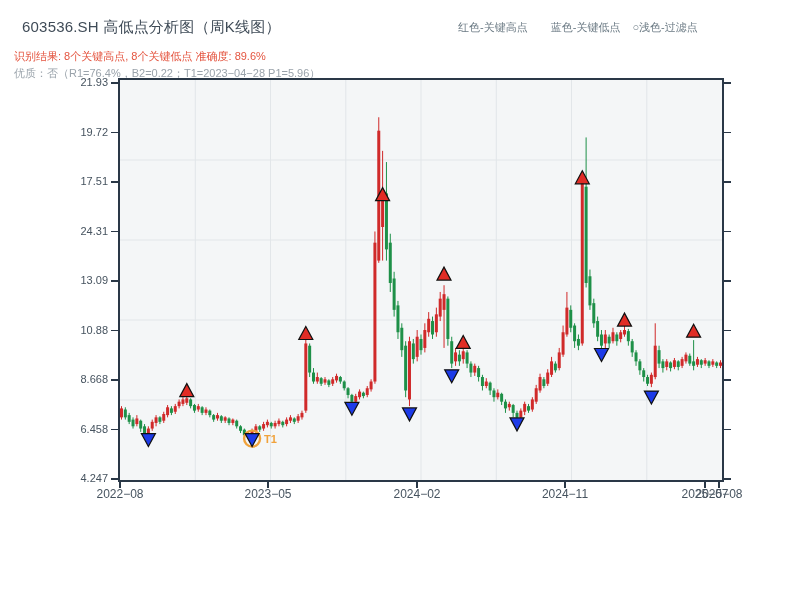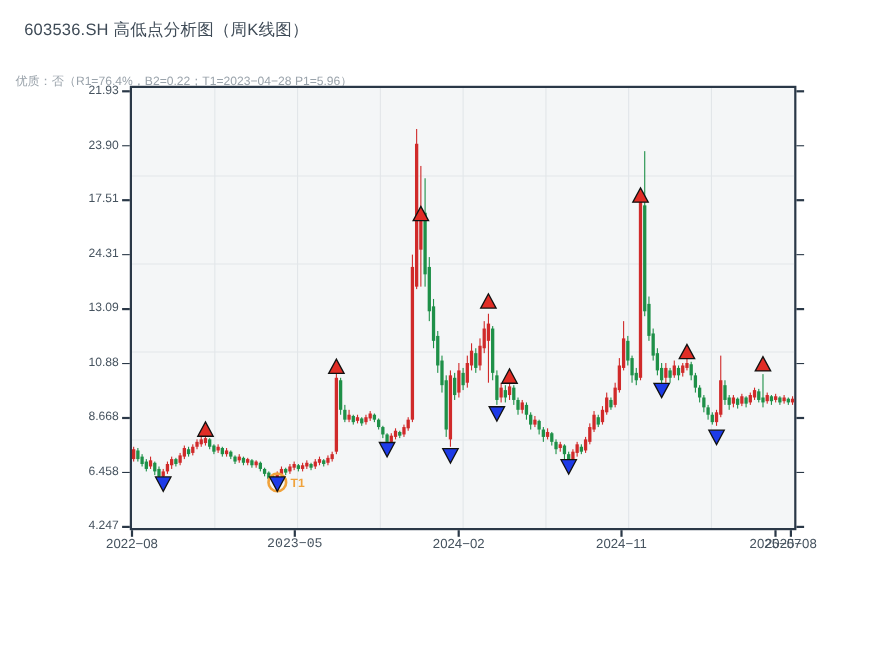--- a/index.html
+++ b/index.html
@@ -22,22 +22,28 @@
   .legend-label{font-size:11px;font-weight:700;color:#16191c;white-space:nowrap;}
   .legend-label.muted{color:#a8b0b6;font-weight:400;}
   .icon{display:inline-flex;align-items:center;}
 </style>
 </head>
 <body>
 
 <div class="page">
 
   <div class="title">603536.SH 高低点分析图（周K线图）</div>
+  <div class="sub-red">识别结果: 8个关键高点, 8个关键低点  准确度: 89.6%</div>
   <div class="sub-gray">优质：否（R1=76.4%，B2=0.22；T1=2023−04−28 P1=5.96）</div>
 
+  <div class="color-note">
+    <span class="seg1">红色-关键高点</span>
+    <span class="seg2">蓝色-关键低点</span>
+    <span>○浅色-过滤点</span>
+  </div>
 
   <div class="frame"></div>
   <svg class="chart-svg" id="chart" width="602" height="400">
       <line x1="0" y1="80.0" x2="602" y2="80.0" stroke="#e2e6e9" stroke-width="1"></line>
       <line x1="0" y1="160.0" x2="602" y2="160.0" stroke="#e2e6e9" stroke-width="1"></line>
       <line x1="0" y1="240.0" x2="602" y2="240.0" stroke="#e2e6e9" stroke-width="1"></line>
       <line x1="0" y1="320.0" x2="602" y2="320.0" stroke="#e2e6e9" stroke-width="1"></line>
       <line x1="75.3" y1="0" x2="75.3" y2="400" stroke="#e2e6e9" stroke-width="1"></line>
       <line x1="150.5" y1="0" x2="150.5" y2="400" stroke="#e2e6e9" stroke-width="1"></line>
       <line x1="225.8" y1="0" x2="225.8" y2="400" stroke="#e2e6e9" stroke-width="1"></line>
@@ -377,21 +383,21 @@
       <polygon points="390.0,337.9 404.0,337.9 397.0,350.9" fill="#1d3be8" stroke="#111111" stroke-width="1.2"></polygon>
       <polygon points="474.5,268.5 488.5,268.5 481.5,281.5" fill="#1d3be8" stroke="#111111" stroke-width="1.2"></polygon>
       <polygon points="524.4,311.1 538.4,311.1 531.4,324.1" fill="#1d3be8" stroke="#111111" stroke-width="1.2"></polygon>
     </svg>
   <div id="axes">
       <div class="tick" style="left:111px;top:82.3px;width:7px;height:1.5px;"></div>
       <div class="tick" style="left:724px;top:82.3px;width:7px;height:1.5px;"></div>
       <div class="ylab" style="top:76.0px;">21.93</div>
       <div class="tick" style="left:111px;top:131.7px;width:7px;height:1.5px;"></div>
       <div class="tick" style="left:724px;top:131.7px;width:7px;height:1.5px;"></div>
-      <div class="ylab" style="top:125.5px;">23.90</div>
+      <div class="ylab" style="top:125.5px;">19.72</div>
       <div class="tick" style="left:111px;top:181.2px;width:7px;height:1.5px;"></div>
       <div class="tick" style="left:724px;top:181.2px;width:7px;height:1.5px;"></div>
       <div class="ylab" style="top:175.0px;">17.51</div>
       <div class="tick" style="left:111px;top:230.7px;width:7px;height:1.5px;"></div>
       <div class="tick" style="left:724px;top:230.7px;width:7px;height:1.5px;"></div>
       <div class="ylab" style="top:224.5px;">24.31</div>
       <div class="tick" style="left:111px;top:280.2px;width:7px;height:1.5px;"></div>
       <div class="tick" style="left:724px;top:280.2px;width:7px;height:1.5px;"></div>
       <div class="ylab" style="top:274.0px;">13.09</div>
       <div class="tick" style="left:111px;top:329.7px;width:7px;height:1.5px;"></div>
@@ -402,21 +408,21 @@
       <div class="ylab" style="top:373.0px;">8.668</div>
       <div class="tick" style="left:111px;top:428.7px;width:7px;height:1.5px;"></div>
       <div class="tick" style="left:724px;top:428.7px;width:7px;height:1.5px;"></div>
       <div class="ylab" style="top:422.5px;">6.458</div>
       <div class="tick" style="left:111px;top:478.3px;width:7px;height:1.5px;"></div>
       <div class="tick" style="left:724px;top:478.3px;width:7px;height:1.5px;"></div>
       <div class="ylab" style="top:472.0px;">4.247</div>
       <div class="tick" style="left:119.3px;top:482px;width:1.5px;height:6px;"></div>
       <div class="xlab" style="left:88.0px;top:487px;">2022−08</div>
       <div class="tick" style="left:267.2px;top:482px;width:1.5px;height:6px;"></div>
-      <div class="xlab" style="left:236.0px;top:487px;font-family:Liberation Mono, monospace;">2023−05</div>
+      <div class="xlab" style="left:236.0px;top:487px;">2023−05</div>
       <div class="tick" style="left:416.3px;top:482px;width:1.5px;height:6px;"></div>
       <div class="xlab" style="left:385.0px;top:487px;">2024−02</div>
       <div class="tick" style="left:564.2px;top:482px;width:1.5px;height:6px;"></div>
       <div class="xlab" style="left:533.0px;top:487px;">2024−11</div>
       <div class="tick" style="left:704.3px;top:482px;width:1.5px;height:6px;"></div>
       <div class="xlab" style="left:673.0px;top:487px;">2025−07</div>
       <div class="tick" style="left:718.2px;top:482px;width:1.5px;height:6px;"></div>
       <div class="xlab" style="left:687.0px;top:487px;">2025−08</div>
     </div>
 

